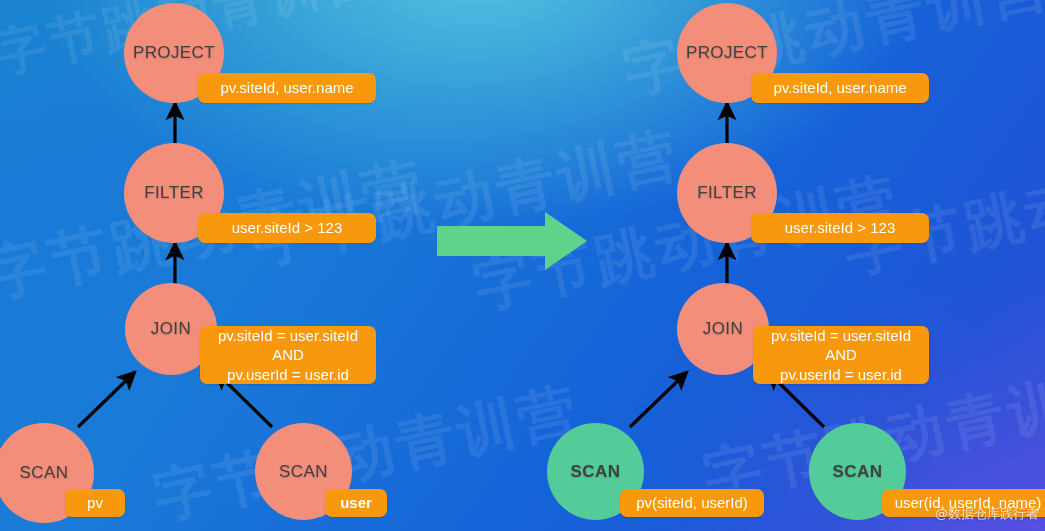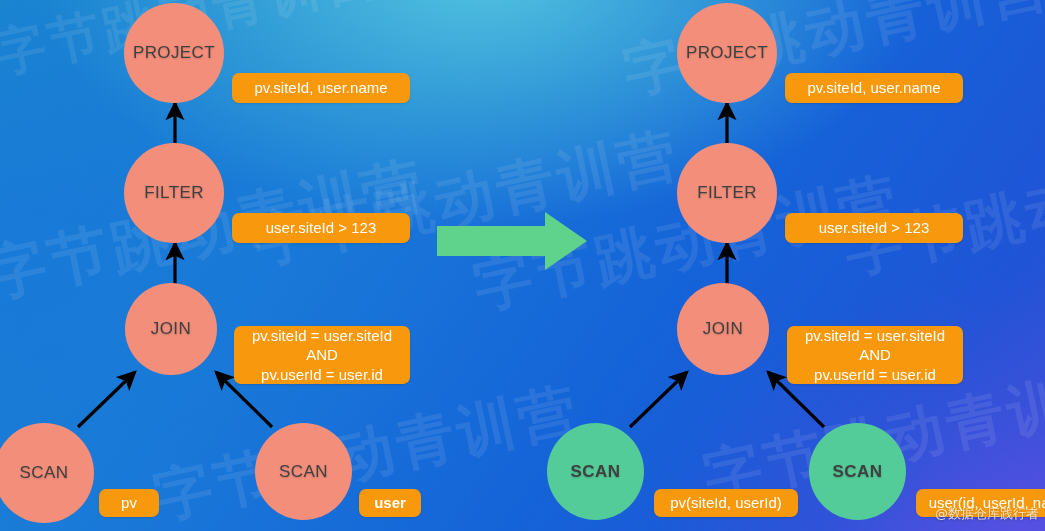--- a/index.html
+++ b/index.html
@@ -44,21 +44,20 @@
   .node.green{background:#53CC99;font-weight:bold;}
 
   
   .chip{
     position:absolute;background:#F8990D;border-radius:7px;
     color:#ffffff;font-size:15px;line-height:1.28;
     display:flex;align-items:center;justify-content:center;
     text-align:center;padding:6px 12px;box-sizing:border-box;
     box-shadow:0 1px 2px rgba(0,0,0,0.12);
     white-space:pre-line;
-    margin-left:34px;
   }
 
   svg.edges{position:absolute;left:0;top:0;width:1045px;height:531px;overflow:visible;}
 
   .bigarrow{position:absolute;}
 
   .credit{
     position:absolute;right:6px;bottom:8px;
     color:rgba(255,255,255,0.80);font-size:13px;
     font-family:"DejaVu Sans",sans-serif;white-space:nowrap;

